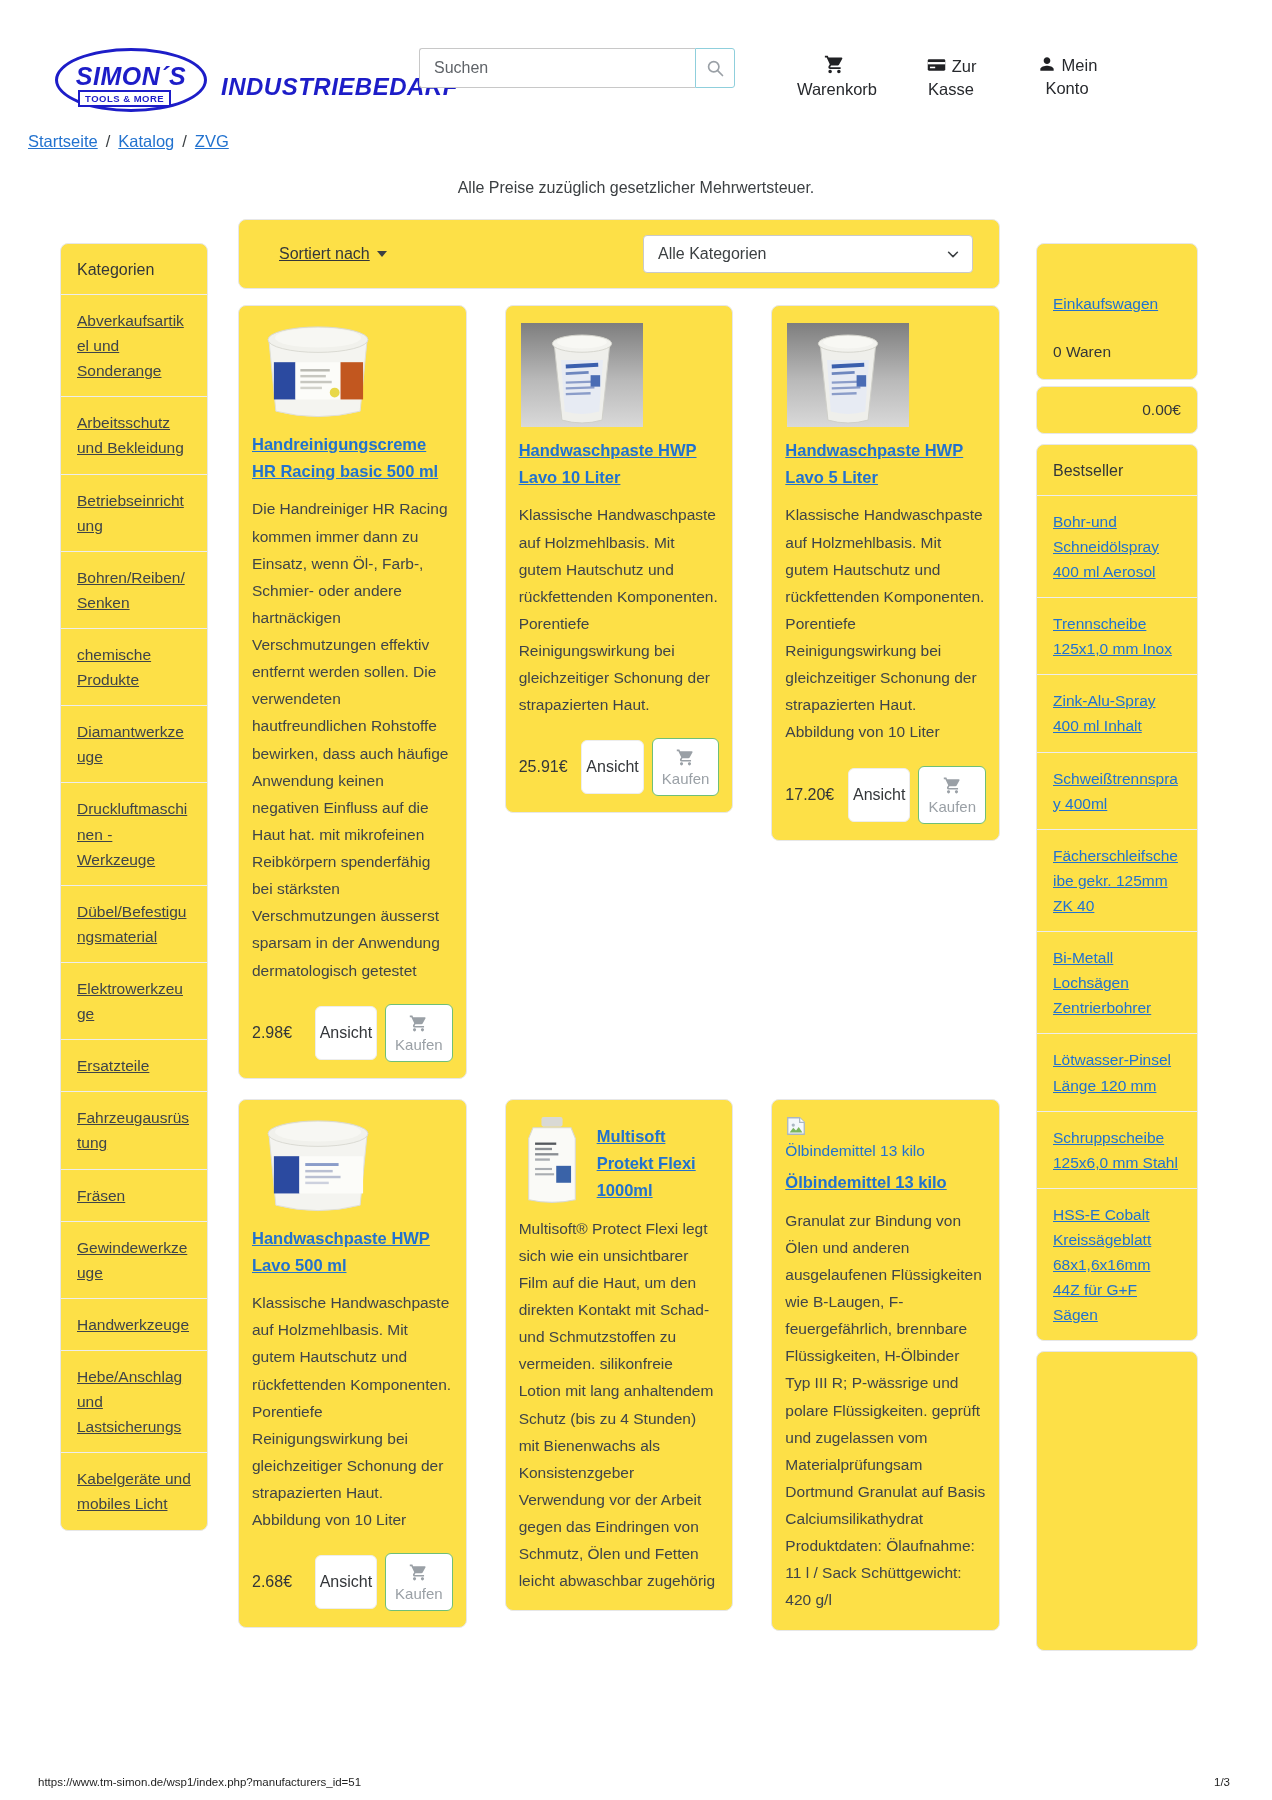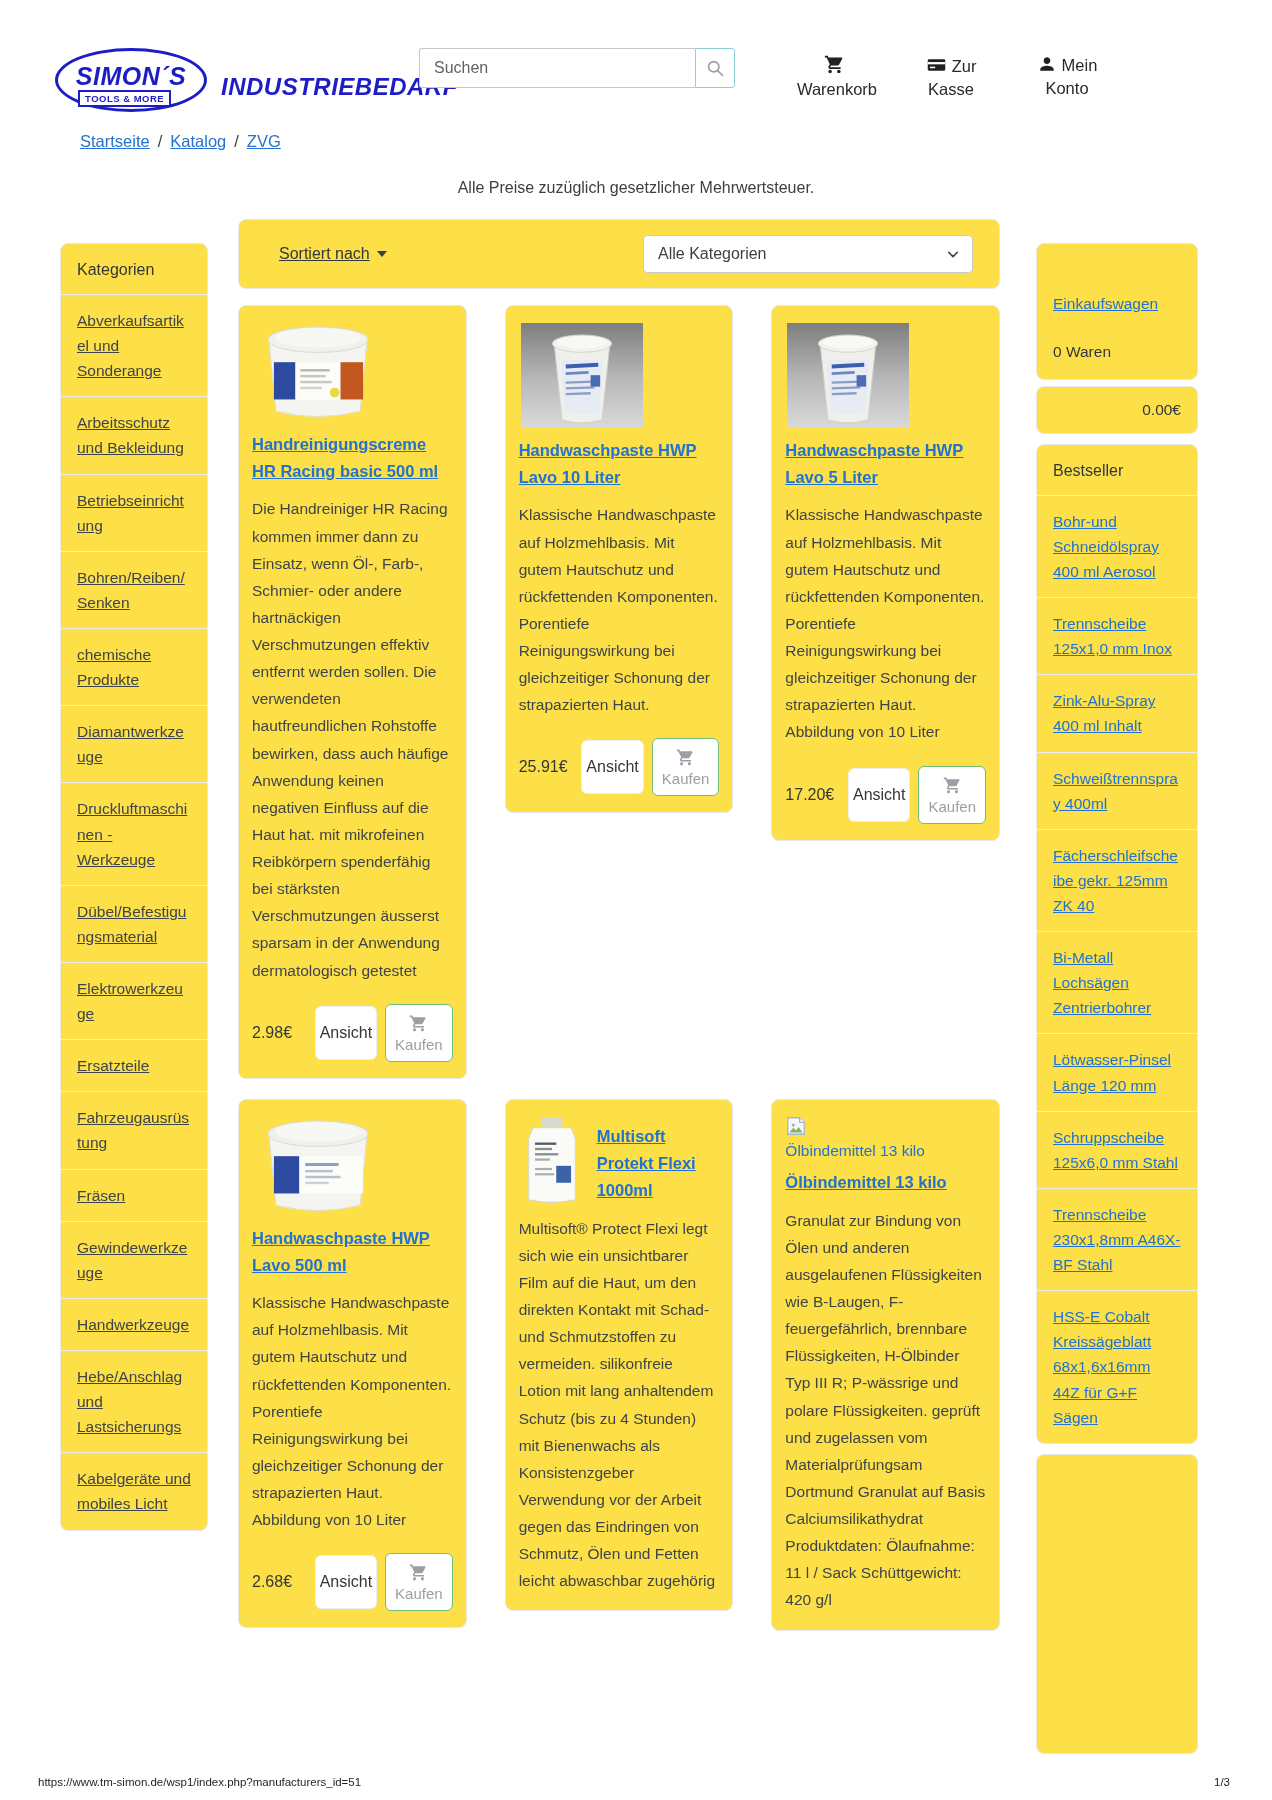--- a/index.html
+++ b/index.html
@@ -42,21 +42,21 @@
   }
 
   .header-nav { display:flex; margin-left:56px; gap:22px; padding-top:6px; }
   .nav-item {
     width:92px; text-align:center; font-size:16.5px; color:#27292d; line-height:1.4; cursor:pointer;
   }
   .nav-item .nav-ico { display:inline-block; vertical-align:-3px; margin-right:5px; color:#202124; }
   .nav-item-wide { width:96px; }
 
   
-  .breadcrumb { padding:20px 0 0 80px; font-size:16.5px; }
+  .breadcrumb { padding:20px 0 0 28px; font-size:16.5px; }
   .breadcrumb a { color:#2272cf; text-decoration:underline; cursor:pointer; }
   .crumb-sep { color:#3c4043; margin:0 8px; }
 
   
   .notice { text-align:center; font-size:16px; color:#3c4043; padding:28px 0 0 0; }
 
   
   .content { display:flex; align-items:flex-start; padding:22px 0 0 60px; }
   .col-left  { width:148px; flex:0 0 auto; margin-top:24px; }
   .col-main  { width:762px; flex:0 0 auto; margin-left:30px; }
@@ -459,23 +459,20 @@
         <div class="bs-item">
             <a>Bi-Metall Lochsägen Zentrierbohrer</a>
           </div>
         <div class="bs-item">
             <a>Lötwasser-Pinsel Länge 120 mm</a>
           </div>
         <div class="bs-item">
             <a>Schruppscheibe 125x6,0 mm Stahl</a>
           </div>
         <div class="bs-item">
-            <a>Trennscheibe 230x1,8mm A46X-BF Stahl</a>
-          </div>
-        <div class="bs-item">
             <a>HSS-E Cobalt Kreissägeblatt 68x1,6x16mm 44Z für G+F Sägen</a>
           </div>
       </div>
 
       <div class="box empty-box"></div>
     </aside>
 
   </div>
 
   <div class="footer">

